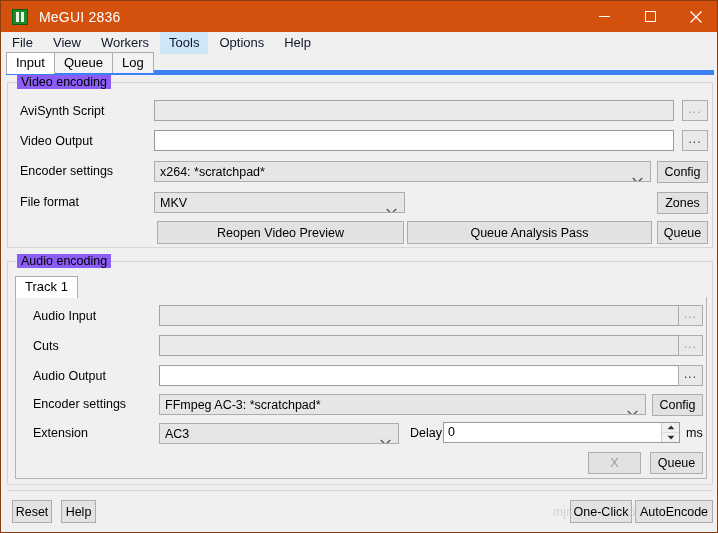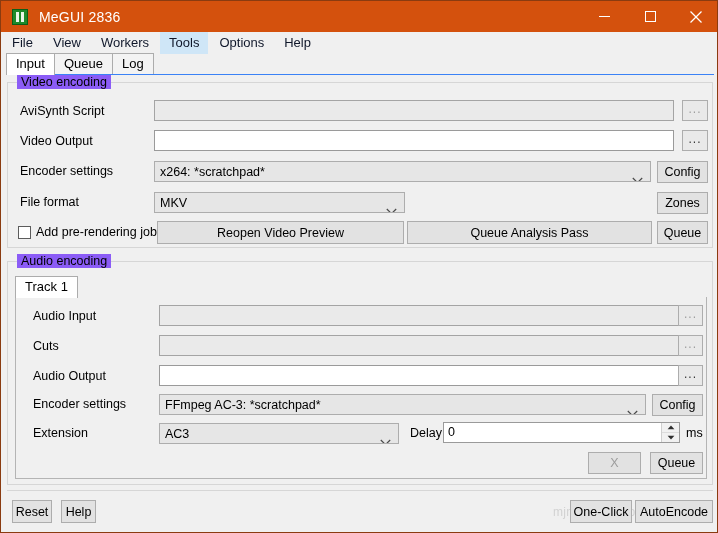--- a/index.html
+++ b/index.html
@@ -95,23 +95,23 @@
   }
   .menu-item.hl {
     background: #cfe6f7;
   }
   
   .tabstrip {
     position: absolute;
     left: 5px; top: 53px;
     width: 708px;
     height: 21px;
-    border-bottom: 1px solid #3b82f6;
-    display: flex;
-    align-items: flex-end;
+    border-bottom: 5px solid #3b82f6;
+    display: flex;
+    align-items: center;
     box-sizing: border-box;
   }
   .tab {
     font-size: 13px;
     padding: 2px 9px 3px 9px;
     border: 1px solid #acacac;
     border-bottom: none;
     background: #f3f3f3;
     margin-right: -1px;
     position: relative;
@@ -365,24 +365,20 @@
     <div class="combo" style="left:146px; top:109px; width:251px; height:21px;">
       <span>MKV</span>
       <span class="arrow">
         <svg width="11" height="7" viewBox="0 0 11 7">
             <polyline points="0.8,1 5.5,5.6 10.2,1" fill="none" stroke="#4a4a4a" stroke-width="1.2"></polyline>
           </svg>
       </span>
     </div>
     <div class="btn" style="left:649px; top:109px; width:51px; height:22px;">Zones</div>
 
-    <div class="cbwrap" style="left:10px; top:142px;">
-      <span class="cbox"></span>
-      <span>Add pre-rendering job</span>
-    </div>
     <div class="btn" style="left:149px; top:138px; width:247px; height:23px;">Reopen Video Preview</div>
     <div class="btn" style="left:399px; top:138px; width:245px; height:23px;">Queue Analysis Pass</div>
     <div class="btn" style="left:649px; top:138px; width:51px; height:23px;">Queue</div>
   </div>
 
   <div class="group" id="group-audio">
     <div class="glabel">Audio encoding</div>
 
     <div class="inner-tabstrip">
       <div class="tab active" style="background:#ffffff; top:1px;">Track 1</div>

